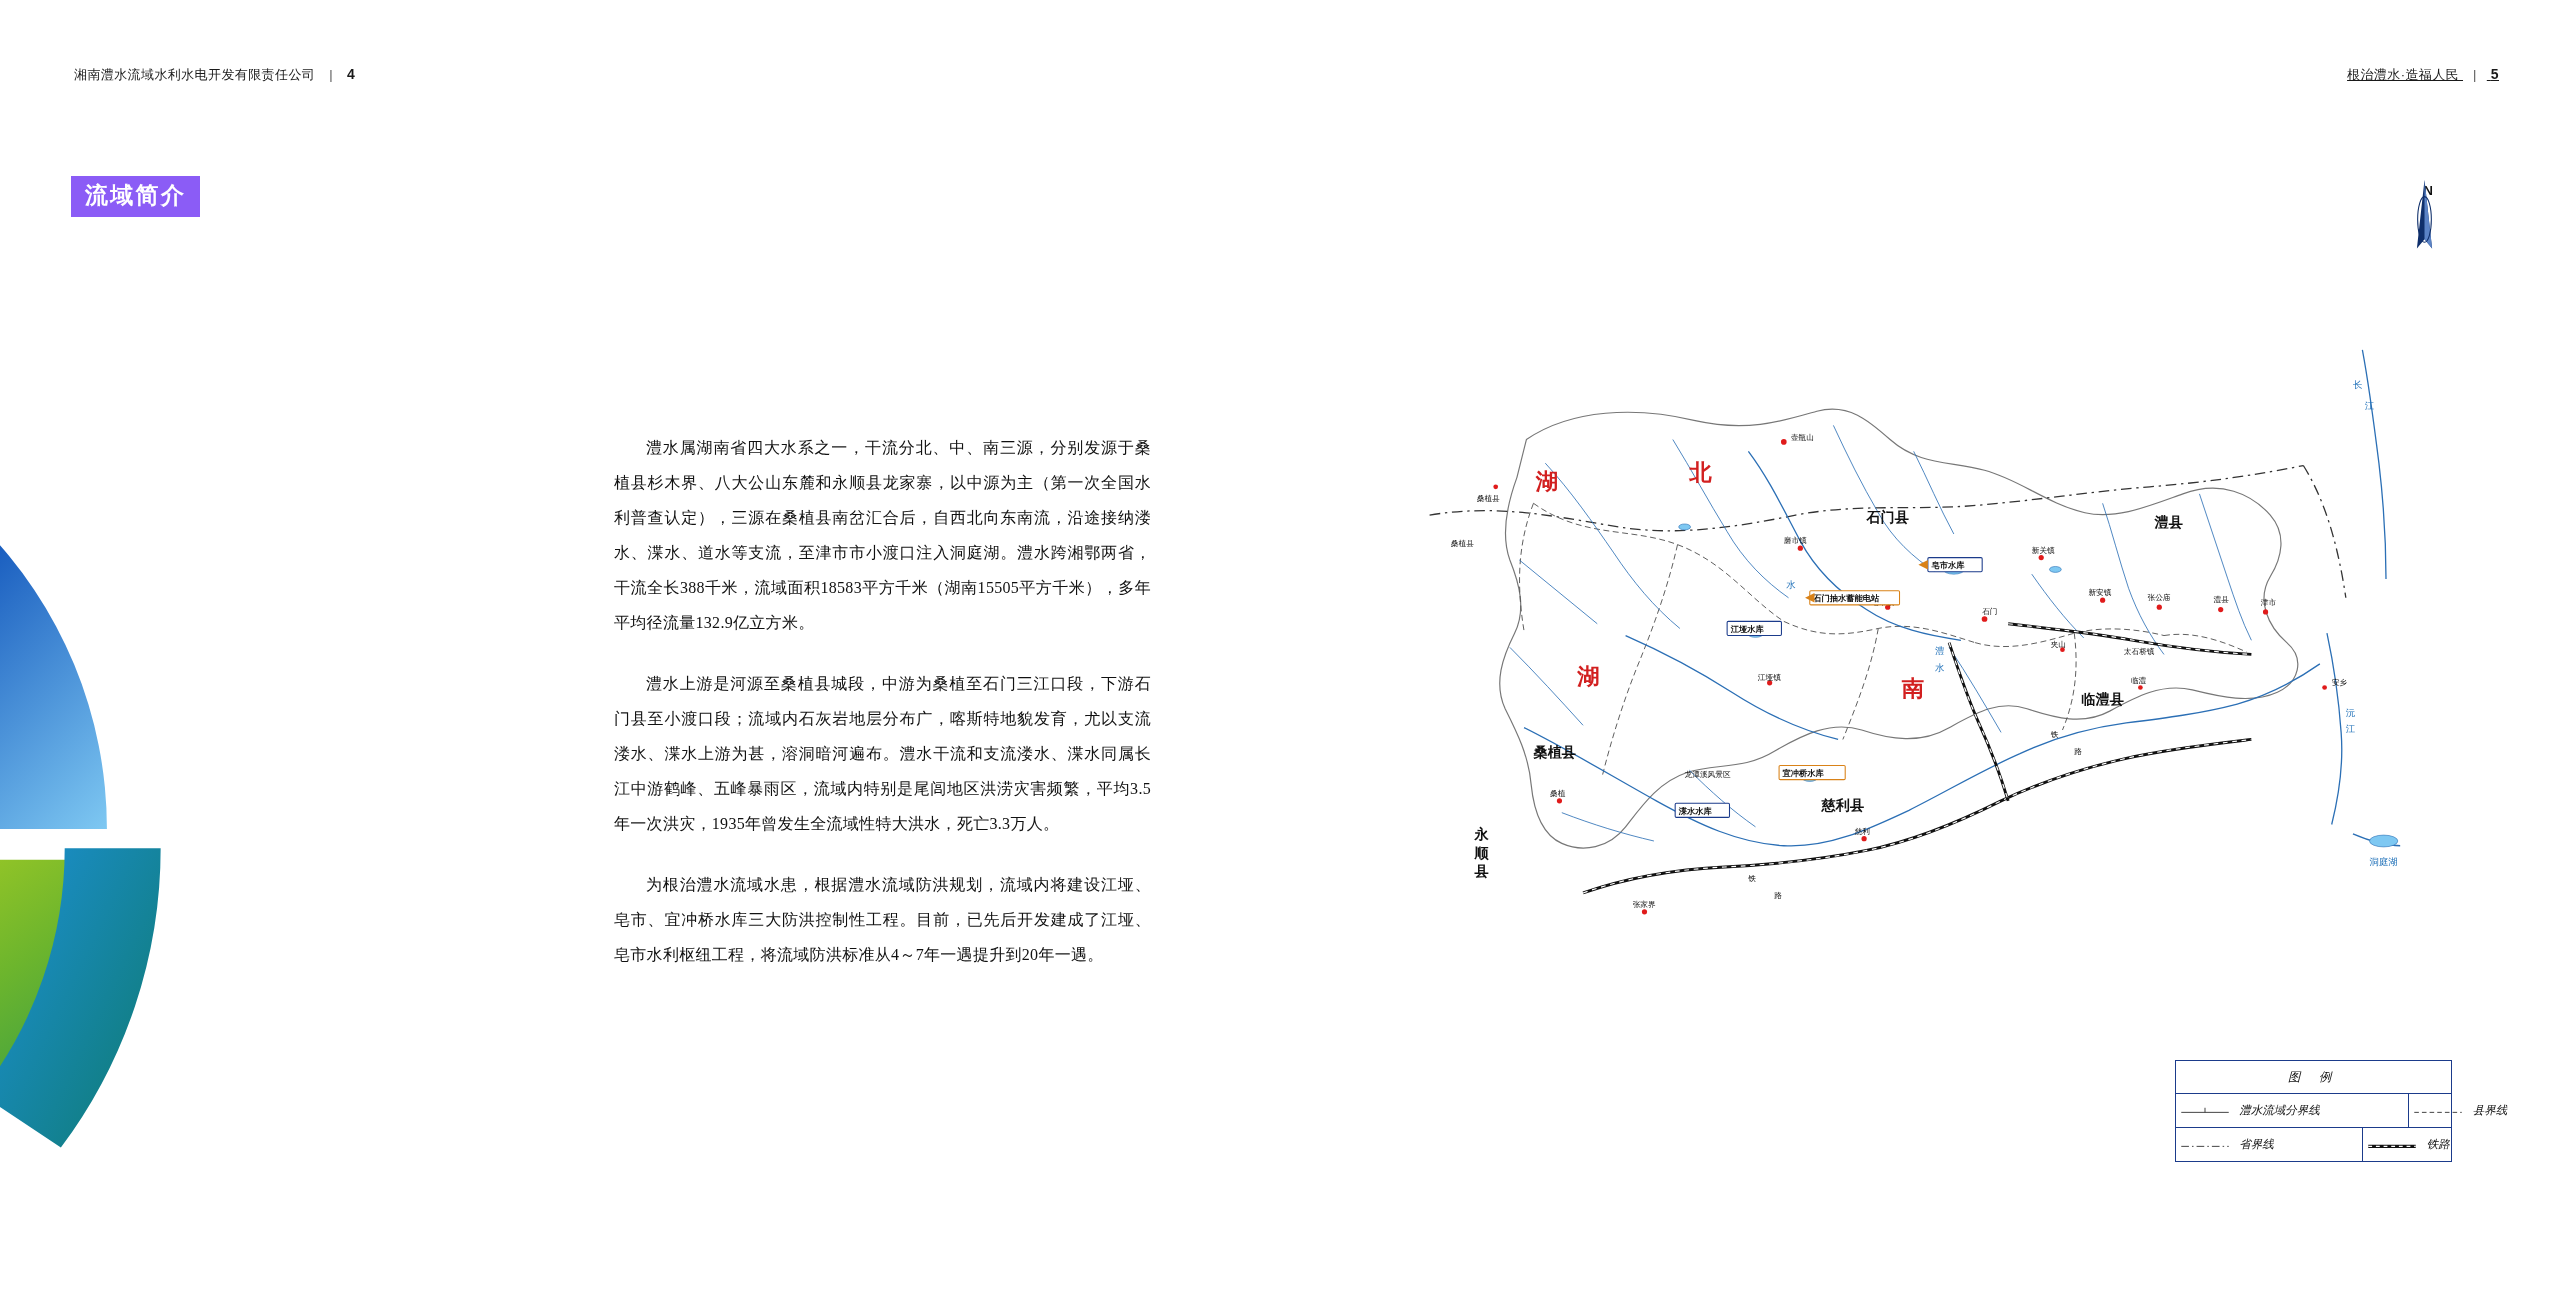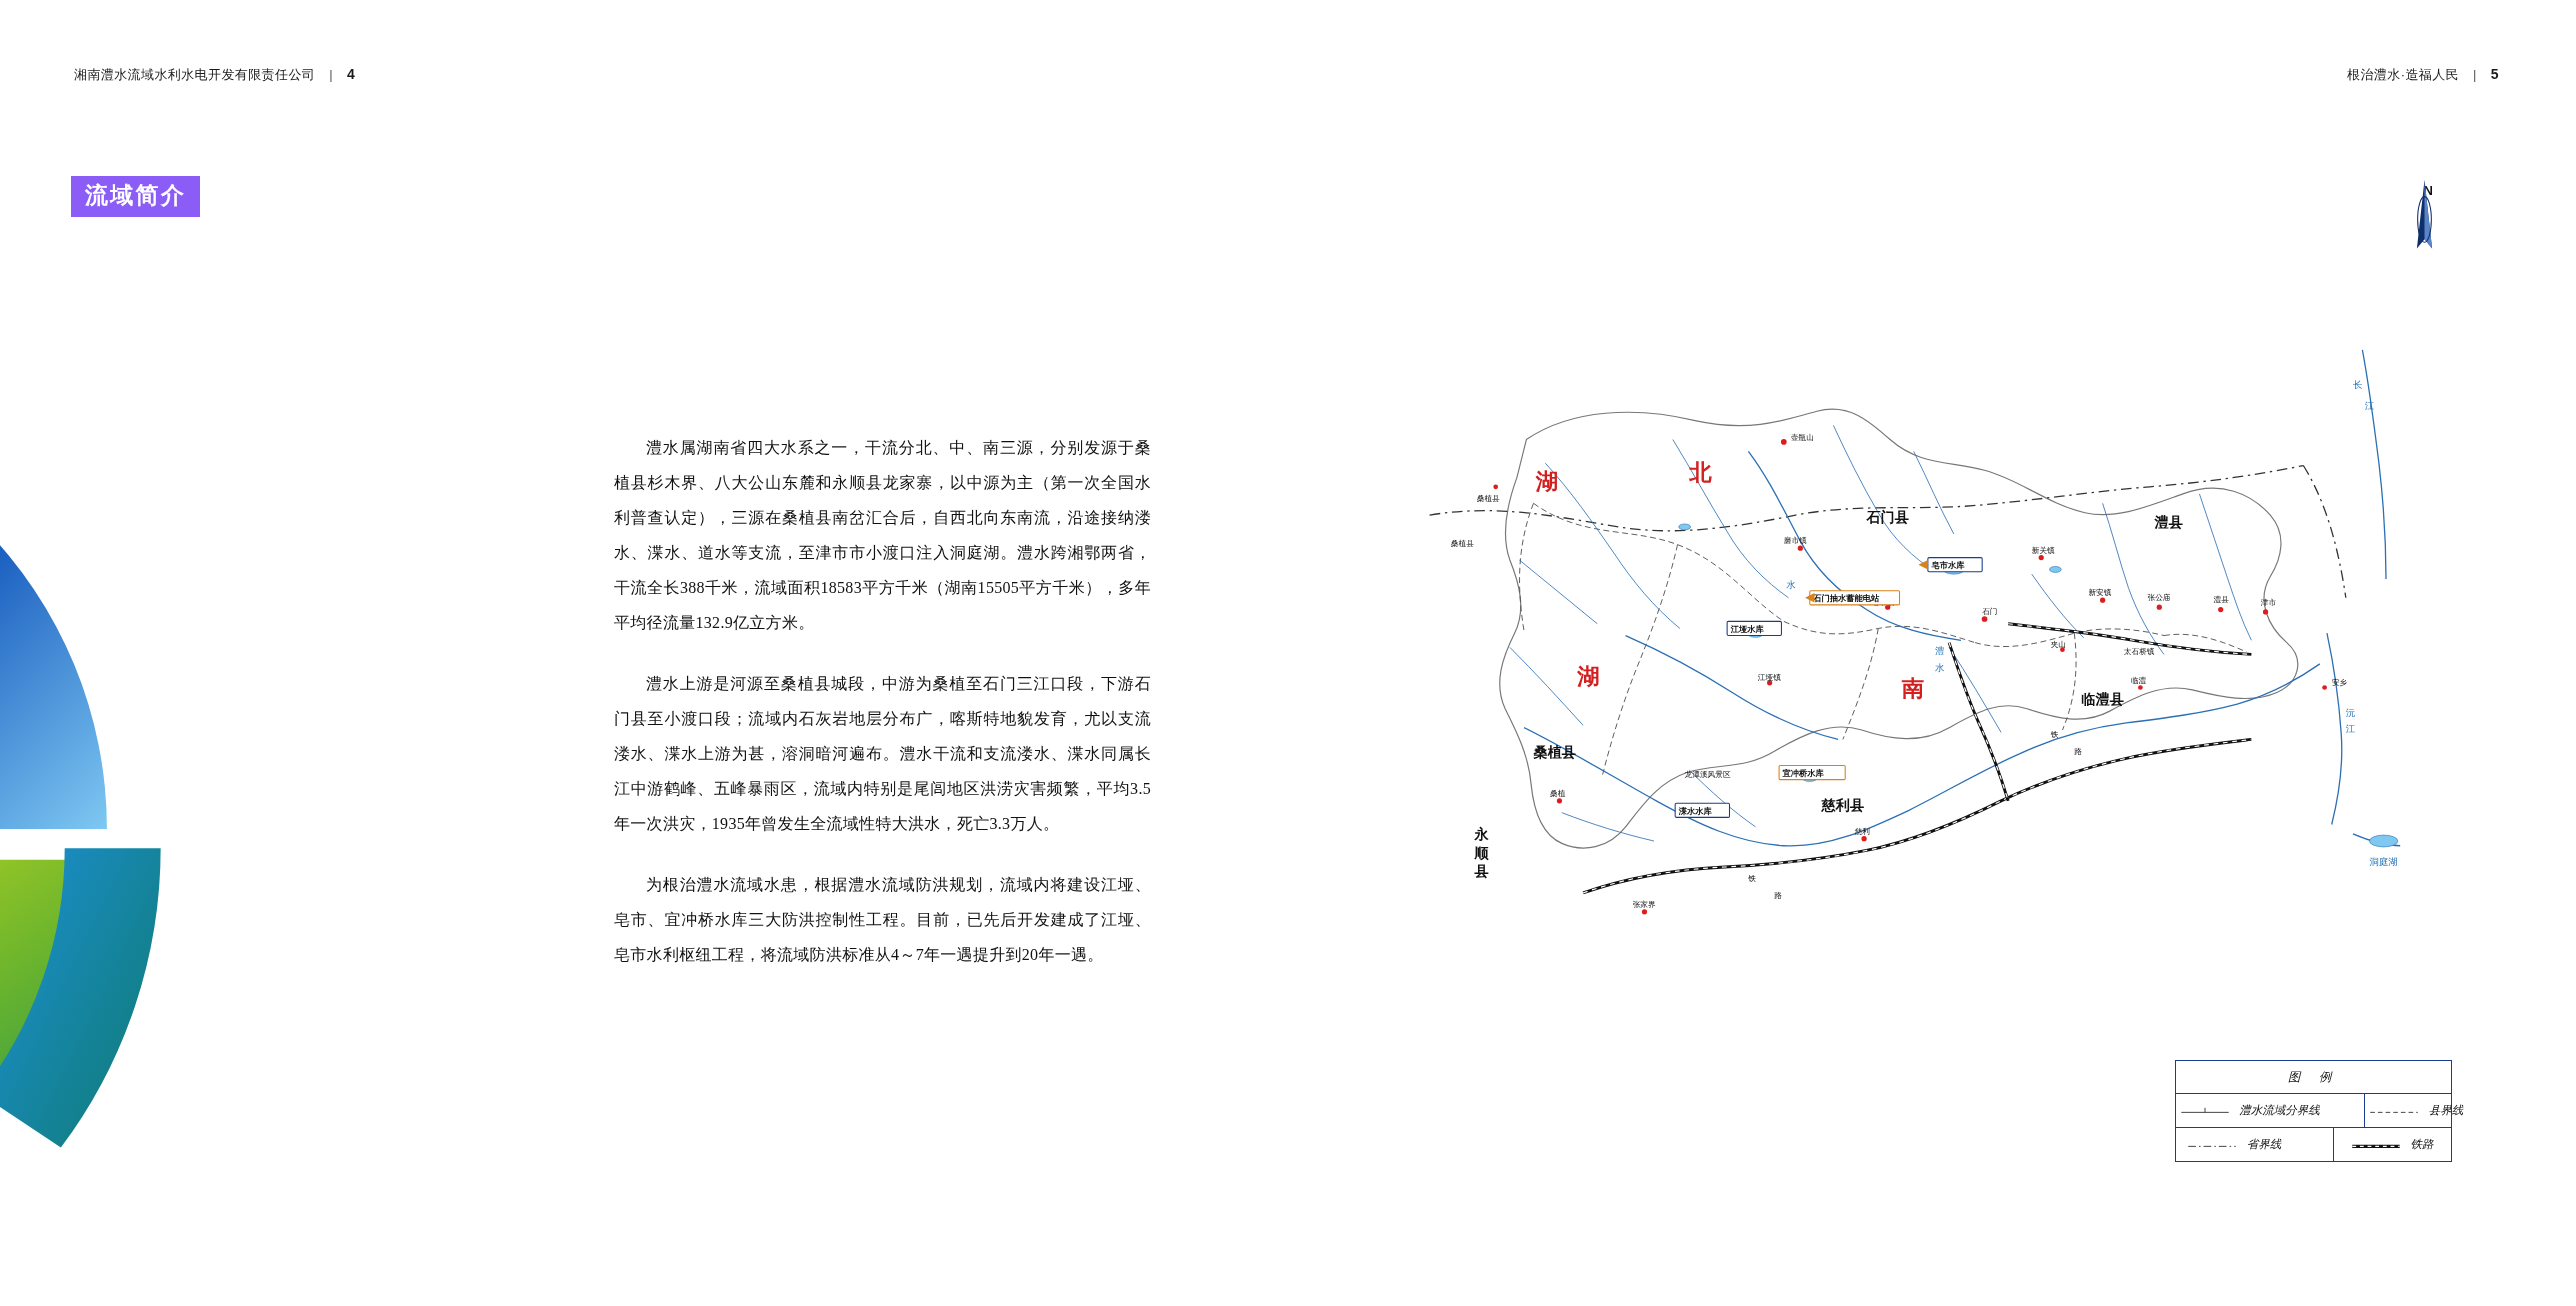--- a/index.html
+++ b/index.html
@@ -30,21 +30,21 @@
   
   .runhead {
     position: absolute;
     top: 66px;
     font-size: 13px;
     color: #1a1a1a;
     letter-spacing: 0.4px;
     white-space: nowrap;
   }
   .runhead-left { left: 74px; }
-  .runhead-right { right: 77px; }
+  .runhead-right { right: 77px; text-decoration: underline; }
   .runhead .sep {
     display: inline-block;
     margin: 0 10px;
     color: #555;
   }
   .runhead .pg {
     font-weight: bold;
     font-size: 14px;
   }
 
@@ -152,21 +152,21 @@
   .legend-row:last-child { border-bottom: none; }
   .legend-cell {
     flex: 1 1 50%;
     display: flex;
     align-items: center;
     justify-content: center;
     gap: 10.7px;
     padding: 9.2px 4.6px;
     box-sizing: border-box;
   }
-  .legend-cell + .legend-cell { border-left: 0.8px solid #1b3b8b; }
+  .legend-cell + .legend-cell { border-left: 0.8px solid #1b3b8b; margin-left: 44px; }
   .legend-sym { width: 48px; height: 9.2px; position: relative; }
   .legend-label { white-space: nowrap; }
 </style>
 </head>
 <body>
 
 <div class="spread">
 
   <div class="page page-left">
 

